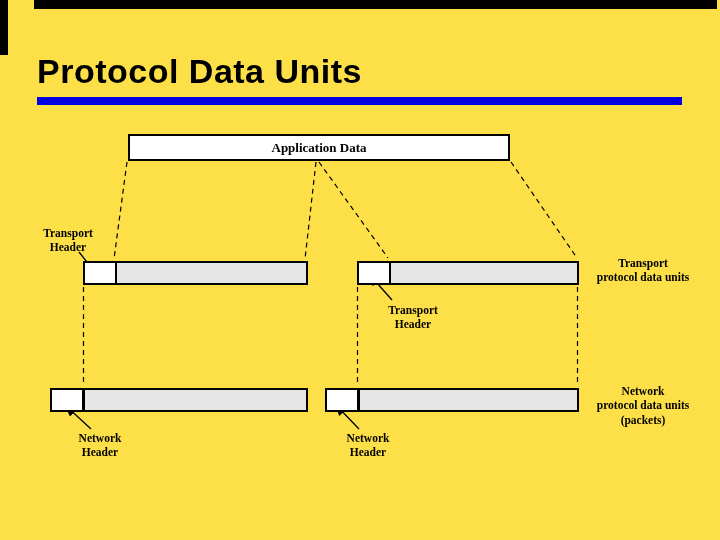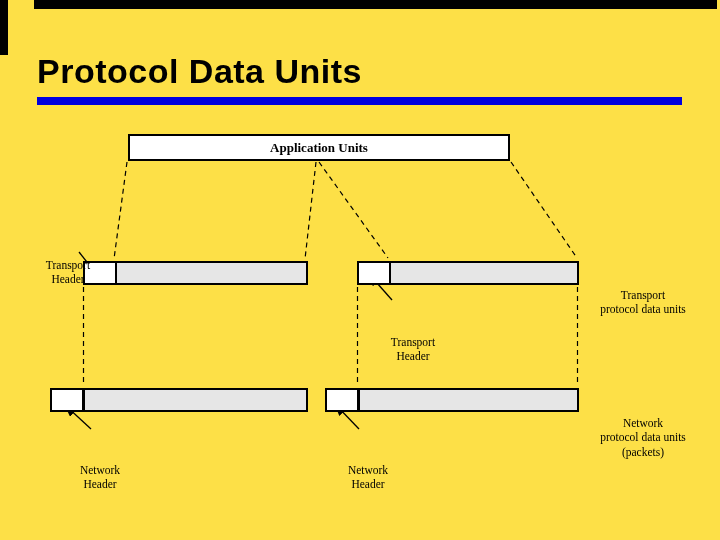--- a/index.html
+++ b/index.html
@@ -55,23 +55,23 @@
   .pdu.n-left  { left: 50px;  top: 388px; width: 254px; }
   .pdu.n-right { left: 325px; top: 388px; width: 250px; }
   .pdu.t-left  .hdr { width: 30px; } .pdu.t-left  .seg { border-left: 2px solid #000; }
   .pdu.t-right .hdr { width: 30px; } .pdu.t-right .seg { border-left: 2px solid #000; }
   .pdu.n-left  .hdr { width: 30px; } .pdu.n-left  .seg { border-left: 3px solid #000; }
   .pdu.n-right .hdr { width: 30px; } .pdu.n-right .seg { border-left: 3px solid #000; }
 
   
   .lbl {
     position: absolute;
-    font-family: "Liberation Serif", serif; font-weight: normal;
+    font-family: "Liberation Serif", serif; font-weight: bold;
     font-size: 11.5px; line-height: 1.25; color: #000;
-    text-align: center; white-space: pre-line; margin-top: 32px;
+    text-align: center; white-space: pre-line;
   }
   .lbl.th-left  { left: 28px;  top: 226px; width: 80px; }
   .lbl.th-right { left: 372px; top: 303px; width: 82px; }
   .lbl.nh-left  { left: 59px;  top: 431px; width: 82px; }
   .lbl.nh-right { left: 327px; top: 431px; width: 82px; }
   .lbl.side-t   { left: 581px; top: 256px; width: 124px; }
   .lbl.side-n   { left: 581px; top: 384px; width: 124px; }
 </style>
 </head>
 <body>
@@ -100,21 +100,21 @@
     <line class="dash" x1="357.5" y1="287" x2="357.5" y2="386"></line>
     <line class="dash" x1="577.5" y1="287" x2="577.5" y2="386"></line>
 
     <line class="ptr" x1="79" y1="252" x2="98" y2="276" marker-end="url(#ah)"></line>
     <line class="ptr" x1="392" y1="300" x2="369" y2="274" marker-end="url(#ah)"></line>
     <line class="ptr" x1="91" y1="429" x2="65" y2="405" marker-end="url(#ah)"></line>
     <line class="ptr" x1="359" y1="429" x2="335" y2="404" marker-end="url(#ah)"></line>
   </svg>
 
   <div class="appbox">
-    <span>Application Units</span>
+    <span>Application Data</span>
   </div>
 
   <div class="pdu t-left">
     <div class="hdr"></div>
     <div class="seg"></div>
   </div>
   <div class="pdu t-right">
     <div class="hdr"></div>
     <div class="seg"></div>
   </div>

